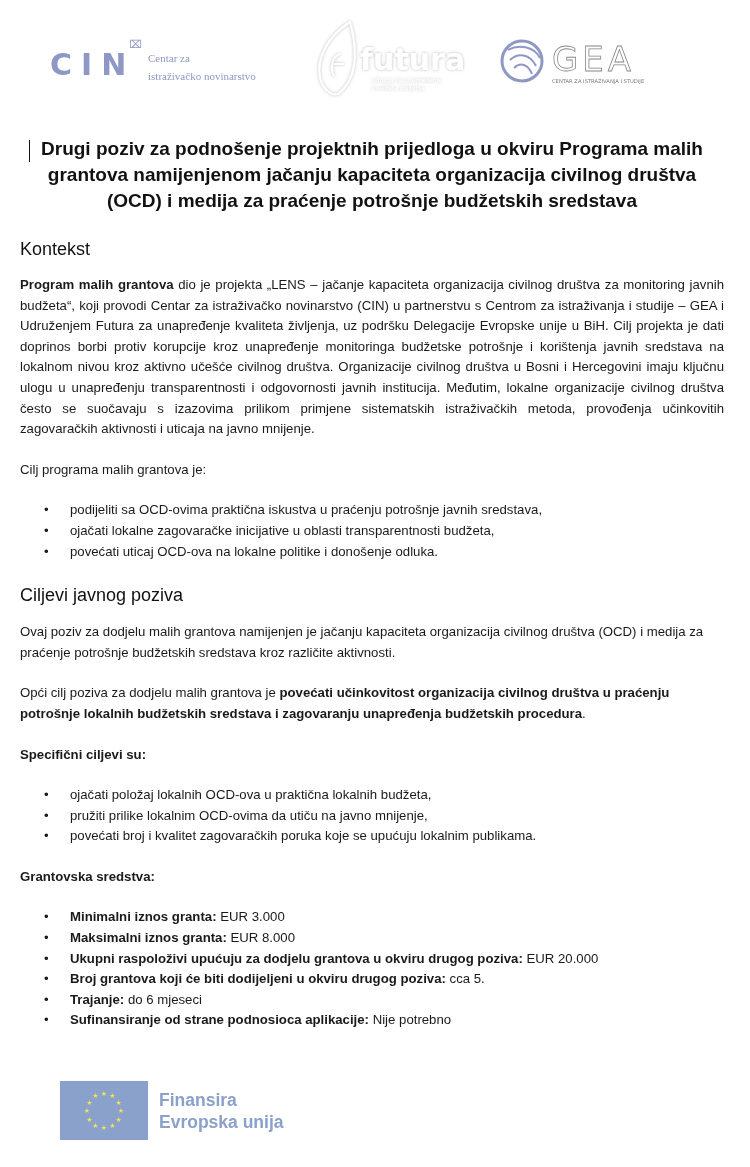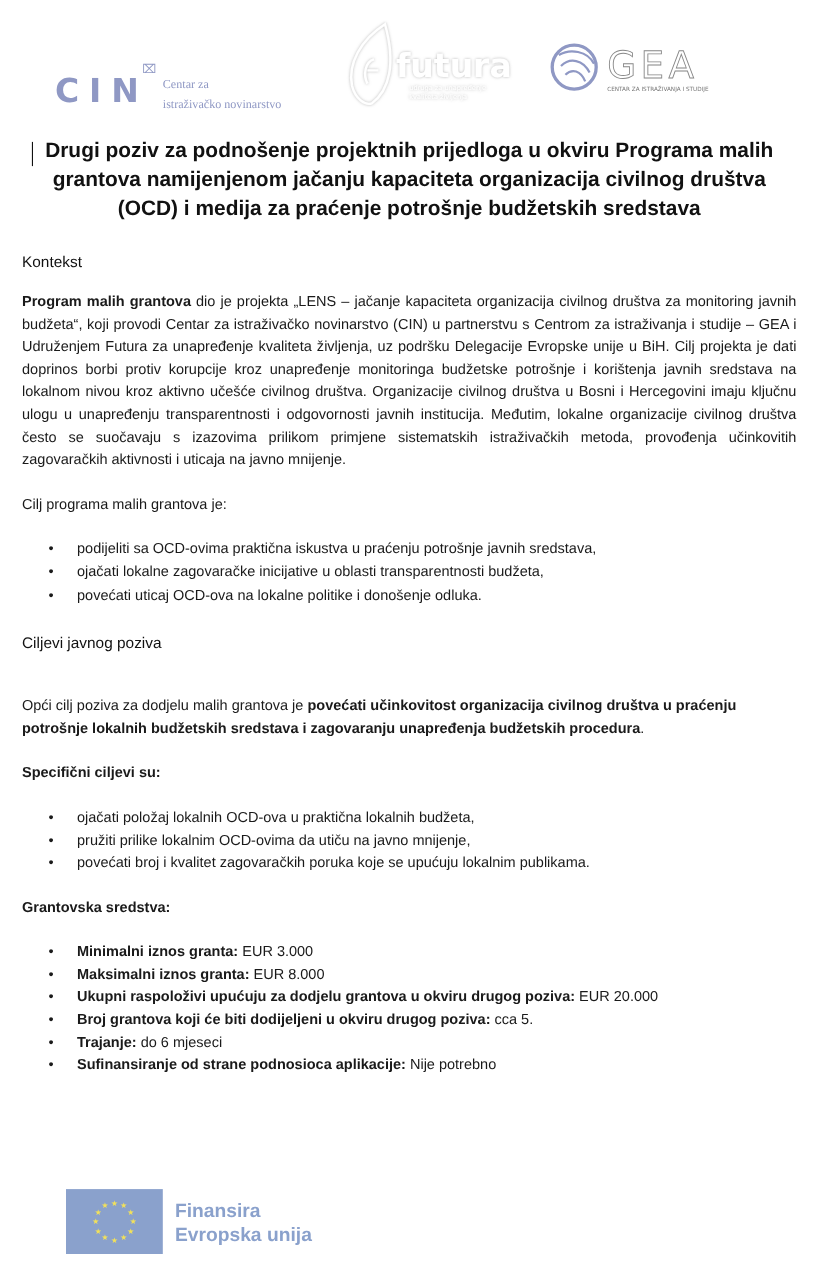--- a/index.html
+++ b/index.html
@@ -1,29 +1,29 @@
 <!DOCTYPE html>
 <html><head>
 <meta charset="utf-8">
 <style>
   html, body { margin:0; padding:0; background:#ffffff; }
   body { width:750px; height:1167px; position:relative; overflow:hidden;
          font-family:"Liberation Sans", sans-serif; color:#111; }
   .logos { position:absolute; top:0; left:0; width:750px; height:110px; }
-  .cin { position:absolute; left:50px; top:58px; display:flex; align-items:flex-start; }
+  .cin { position:absolute; left:50px; top:39px; display:flex; align-items:flex-start; }
   .cin-mark { font-family:"DejaVu Sans", sans-serif; font-weight:bold; font-size:30px; letter-spacing:9px; color:#8f98c4; line-height:1; margin-top:11px; }
   .cin-x { font-size:11px; color:#8f98c4; margin-left:-6px; margin-top:0; line-height:1; }
   .cin-text { font-size:11px; color:#8f98c4; margin-left:6px; margin-top:10px; line-height:18px;font-family:Liberation Serif, serif; }
   .futura { position:absolute; left:310px; top:18px; width:160px; height:82px; }
   .gea { position:absolute; left:500px; top:36px; width:170px; height:50px; }
-  .doc { position:absolute; left:20px; top:125px; width:704px;
+  .doc { position:absolute; left:20px; top:136px; width:704px;
          font-family:"Liberation Sans", sans-serif; font-size:13.2px; line-height:20.6px; color:#1a1a1a; }
   .title { text-align:center; font-size:19px; line-height:26px; margin:0; color:#111; position:relative; }
   .caret { position:absolute; left:9px; top:4px; width:1px; height:22px; background:#111; }
-  h2 { font-size:14px; font-weight:normal; margin:0; line-height:22px; color:#111; }
+  h2 { font-size:18px; font-weight:normal; margin:0; line-height:22px; color:#111; }
   p { margin:0; text-align:justify; } .gap-m { height:20px; }
   ul { margin:0; padding:0; list-style:none; }
   li { position:relative; padding-left:50px; line-height:20.6px; }
   li .dot { position:absolute; left:24px; top:0; }
   b { font-weight:bold; }
   .eu { position:absolute; left:24px; top:1081px; display:flex; align-items:center;padding-left:36px; }
   .flag { width:88px; height:59px; background:#8aa1cc; position:relative; }
   .eu-text { margin-left:11px; font-weight:bold; color:#8aa1cc; font-size:17.5px; line-height:22px; }
 </style>
 </head>
@@ -81,20 +81,21 @@
   <div class="gap-m"></div>
   <ul>
     <li><span class="dot">•</span><span>podijeliti sa OCD-ovima praktična iskustva u praćenju potrošnje javnih sredstava,</span></li>
     <li><span class="dot">•</span><span>ojačati lokalne zagovaračke inicijative u oblasti transparentnosti budžeta,</span></li>
     <li><span class="dot">•</span><span>povećati uticaj OCD-ova na lokalne politike i donošenje odluka.</span></li>
   </ul>
   <div style="height:22px"></div>
 
   <h2>Ciljevi javnog poziva</h2>
   <div style="height:16px"></div>
+  <p style="text-align:left">Ovaj poziv za dodjelu malih grantova namijenjen je jačanju kapaciteta organizacija civilnog društva (OCD) i medija za praćenje potrošnje budžetskih sredstava kroz različite aktivnosti.</p>
   <div class="gap-m"></div>
   <p style="text-align:left"><span>Opći cilj poziva za dodjelu malih grantova je </span><b>povećati učinkovitost organizacija civilnog društva u praćenju potrošnje lokalnih budžetskih sredstava i zagovaranju unapređenja budžetskih procedura</b><span>.</span></p>
   <div class="gap-m"></div>
   <p><b>Specifični ciljevi su:</b></p>
   <div class="gap-m"></div>
   <ul>
     <li><span class="dot">•</span><span>ojačati položaj lokalnih OCD-ova u praktična lokalnih budžeta,</span></li>
     <li><span class="dot">•</span><span>pružiti prilike lokalnim OCD-ovima da utiču na javno mnijenje,</span></li>
     <li><span class="dot">•</span><span>povećati broj i kvalitet zagovaračkih poruka koje se upućuju lokalnim publikama.</span></li>
   </ul>

